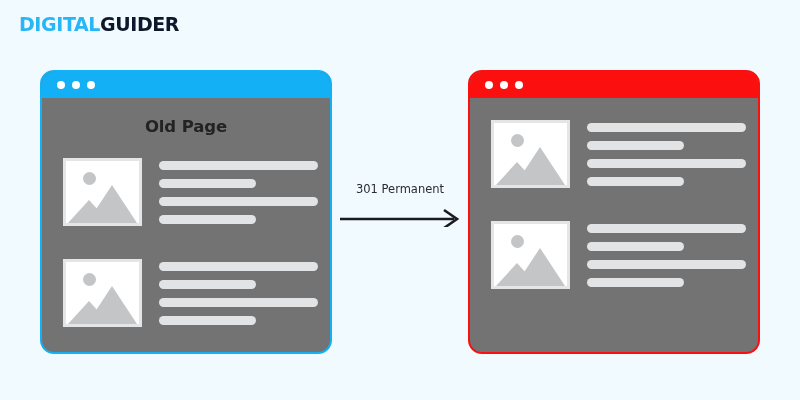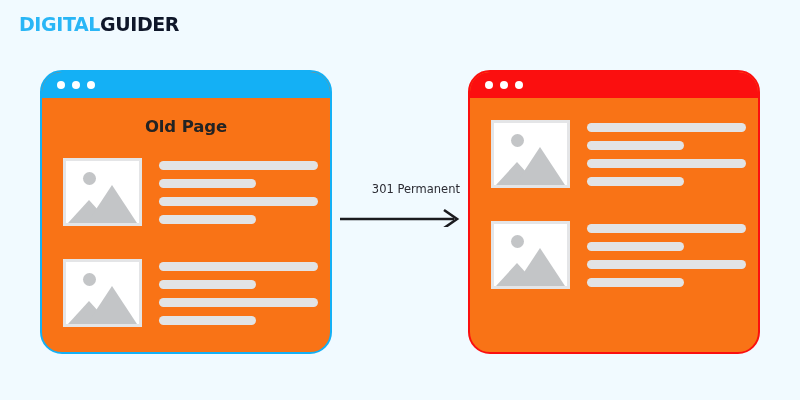--- a/index.html
+++ b/index.html
@@ -30,22 +30,22 @@
   #logo .part-a { color: #29b6f6; }
   #logo .part-b { color: #0f172a; }
 
   
   .window {
     position: absolute;
     top: 70px;
     width: 292px;
     height: 284px;
     box-sizing: border-box;
-    border-radius: 22px;
-    background: #f97316;
+    border-radius: 14px;
+    background: #737373;
     border: 2px solid #29b6f6;
     overflow: hidden;
   }
   .window.left  { left: 40px;  border-color: #14b0f5; }
   .window.right { left: 468px; border-color: #fb0f0f; }
 
   .titlebar {
     height: 26px;
     display: flex;
     align-items: center;
@@ -140,21 +140,21 @@
   
   #arrow-group {
     position: absolute;
     left: 340px;
     top: 182px;
     width: 120px;
   }
   #arrow-label {
     font-size: 11.5px;
     color: #2b2b33;
-    text-align: right;
+    text-align: center;
     line-height: 15px;
     font-family: "DejaVu Sans", sans-serif;
   }
   #arrow-svg {
     display: block;
     margin: 10px auto 0 auto;
   }
 </style>
 </head>
 <body>

